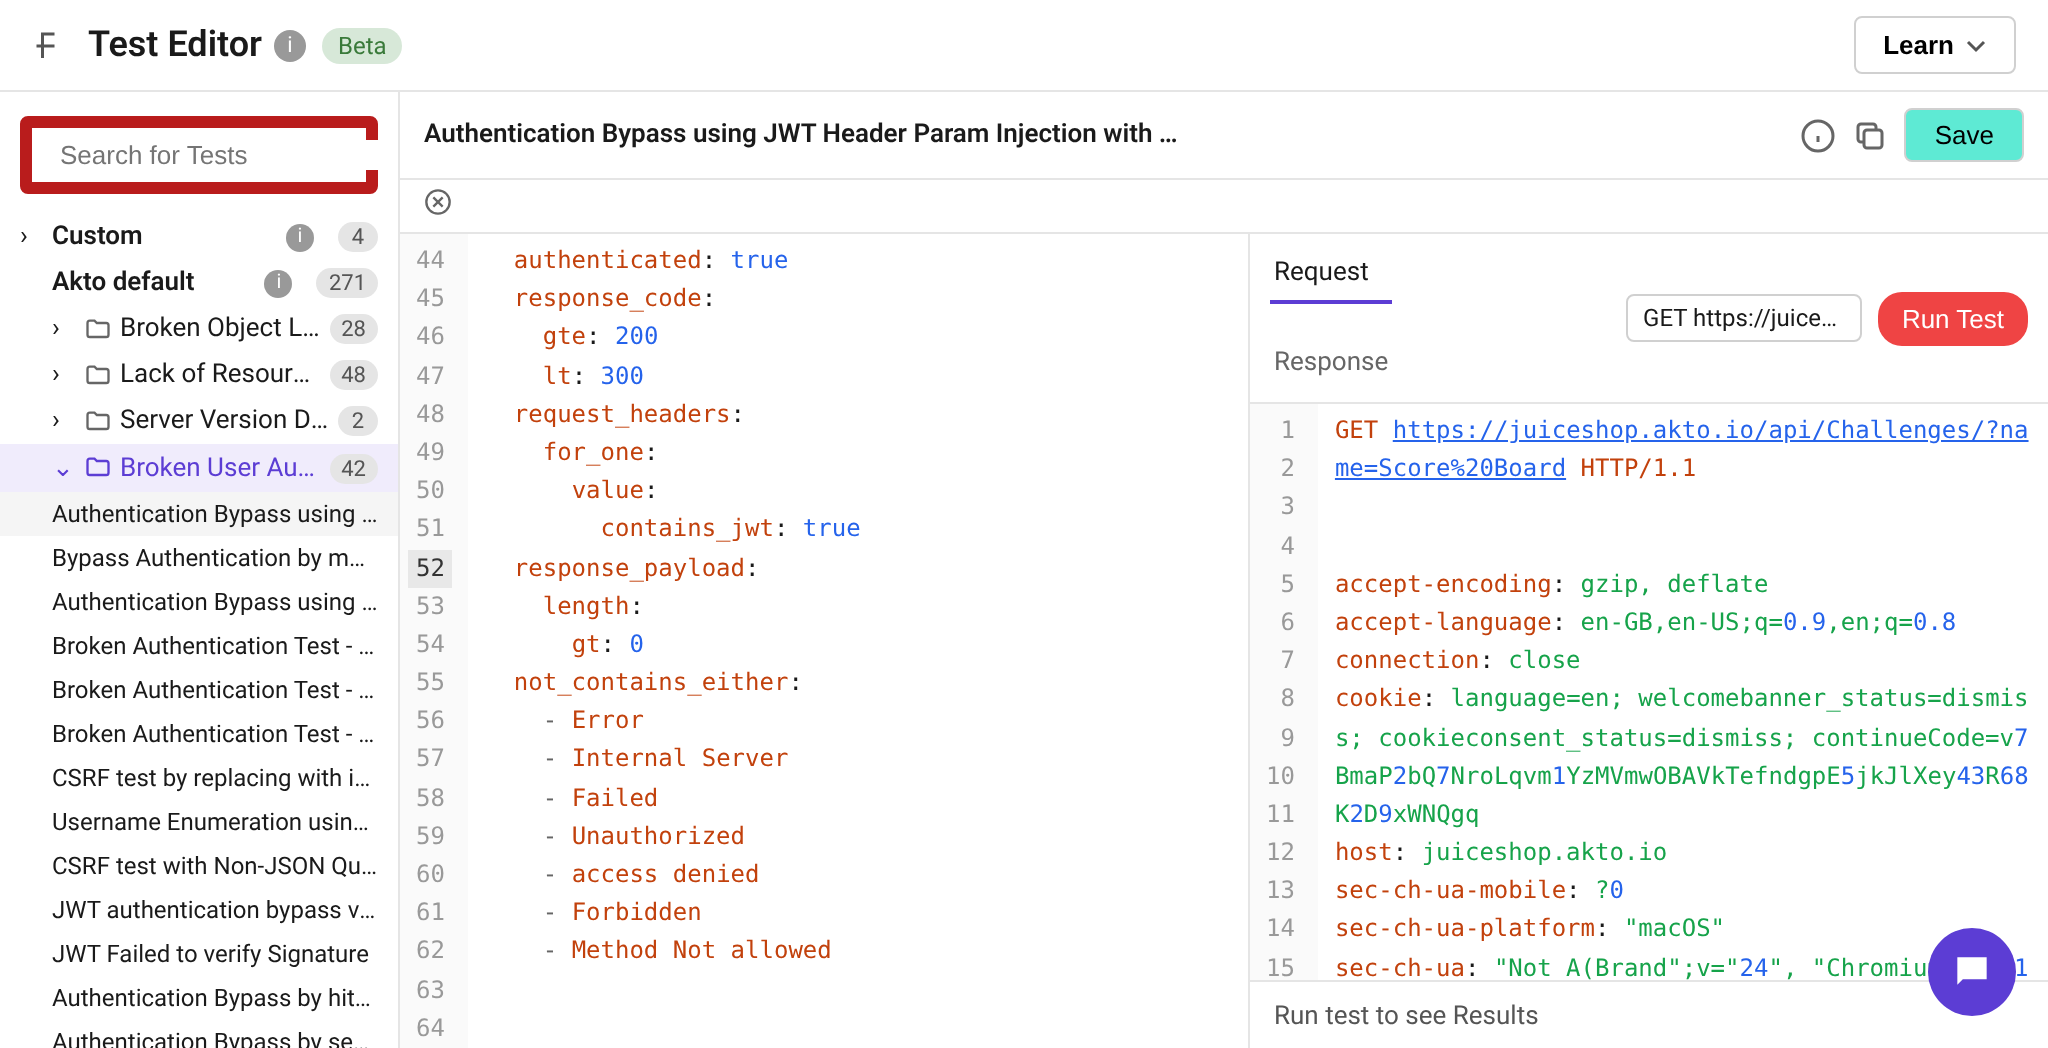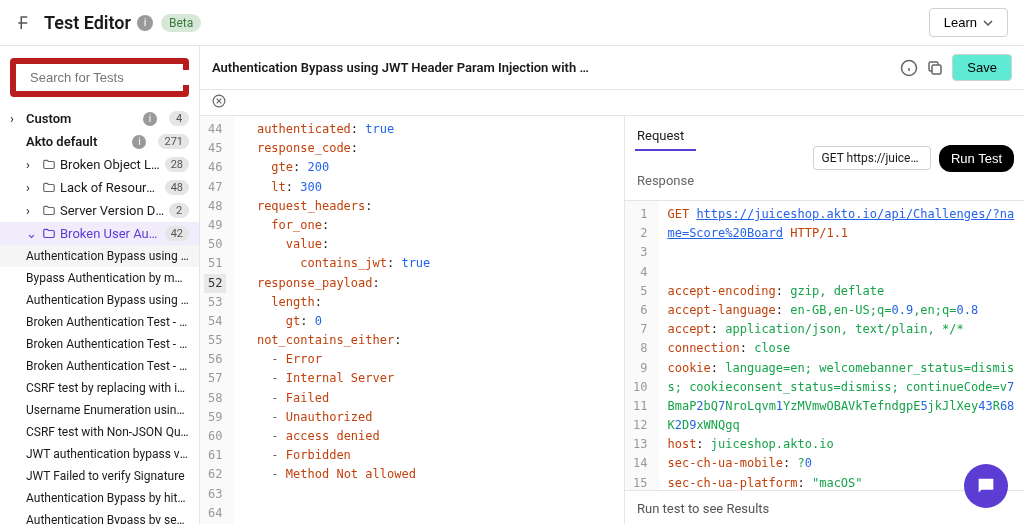--- a/index.html
+++ b/index.html
@@ -3,21 +3,21 @@
 <meta charset="utf-8">
 <style>
 * { margin:0; padding:0; box-sizing:border-box; }
 body { font-family:-apple-system,BlinkMacSystemFont,"Segoe UI",Roboto,sans-serif; font-size:13px; color:#1a1a1a; background:#fff; overflow:hidden; }
 .header { display:flex; align-items:center; padding:8px 16px; border-bottom:1px solid #e5e5e5; }
 .back-icon { width:18px; height:18px; margin-right:10px; cursor:pointer; }
 .title { font-size:18px; font-weight:600; margin-right:6px; }
 .info-icon { width:16px; height:16px; background:#999; border-radius:50%; color:#fff; font-size:11px; display:inline-flex; align-items:center; justify-content:center; margin-right:8px; }
 .beta { background:#d7e8d8; color:#3a7a3a; padding:2px 8px; border-radius:10px; font-size:12px; }
 .spacer { flex:1; }
-.learn-btn { border:1px solid #d0d0d0; background:#fff; padding:6px 14px; border-radius:4px; cursor:pointer; display:flex; align-items:center; gap:6px; font-size:13px; }
+.learn-btn { border:1px solid #d0d0d0; background:#fff; padding:6px 14px; border-radius:4px; cursor:pointer; display:flex; align-items:center; gap:6px; font-size:13px;font-weight:bold; }
 .main { display:flex; height:calc(100vh - 44px); }
 .sidebar { width:200px; border-right:1px solid #e5e5e5; overflow-y:auto; padding:8px 0; }
 .search-box { margin:4px 10px 10px; border:6px solid #b91c1c; border-radius:4px; padding:6px 8px; display:flex; align-items:flex-end; gap:6px; }
 .search-box input { border:none; outline:none; flex:1; font-size:13px; }
 .tree-item { display:flex; align-items:center; padding:4px 10px; cursor:pointer; gap:4px; font-size:13px; }
 .tree-item.l1 { padding-left:26px; }
 .tree-item.l2 { padding-left:26px; font-size:12px; }
 .tree-item.selected { background:#f0ecfc; color:#5c3dd4; }
 .tree-item.active { background:#f5f5f5; }
 .tree-label { flex:1; overflow:hidden; text-overflow:ellipsis; white-space:nowrap; }
@@ -41,21 +41,21 @@
 .k-val { color:#c2410c; }
 .k-bool { color:#2563eb; }
 .k-num { color:#2563eb; }
 .k-dash { color:#666; }
 .right { width:400px; border-left:1px solid #e5e5e5; display:flex; flex-direction:column; }
 .right-header { display:flex; align-items:center; padding:6px 10px; border-bottom:1px solid #e5e5e5; gap:8px; }
 .tabs { display:flex; gap:16px;flex-direction:column; }
 .tab { padding:6px 2px; cursor:pointer; font-size:13px; color:#666; }
 .tab.active { color:#1a1a1a; border-bottom:2px solid #5c3dd4; }
 .url-box { flex:1; border:1px solid #d0d0d0; border-radius:4px; padding:4px 8px; font-size:12px; overflow:hidden; text-overflow:ellipsis; white-space:nowrap; cursor:pointer; }
-.run-btn { background:#000000; color:#fff; border:none; padding:6px 12px; border-radius:12px; cursor:pointer; font-size:13px; font-weight:500; }
+.run-btn { background:#ef4444; color:#fff; border:none; padding:6px 12px; border-radius:12px; cursor:pointer; font-size:13px; font-weight:500; }
 .req-editor { flex:1; display:flex; overflow:auto; font-family:Menlo,Monaco,Consolas,monospace; font-size:12px; line-height:1.6; }
 .r-key { color:#c2410c; }
 .r-str { color:#16a34a; }
 .r-num { color:#2563eb; }
 .r-url { color:#2563eb; text-decoration:underline; }
 .r-method { color:#c2410c; }
 .results-bar { border-top:1px solid #e5e5e5; padding:10px 12px; font-size:13px; color:#555; }
 .chat-bubble { position:fixed; bottom:16px; right:16px; width:44px; height:44px; background:#5c3dd4; border-radius:50%; display:flex; align-items:center; justify-content:center; cursor:pointer; }
 </style>
 </head>
@@ -274,21 +274,20 @@
               <div>16</div>
               <div>17</div>
               <div>18</div>
             </div>
           <div class="code" id="req-code">
               <div style="white-space: pre-wrap; word-break: break-all;"><span class="r-method">GET</span> <span class="r-url">https://juiceshop.akto.io/api/Challenges/?name=Score%20Board</span> <span class="r-key">HTTP/1.1</span></div>
               <div style="white-space: pre-wrap; word-break: break-all;">&nbsp;</div>
               <div style="white-space: pre-wrap; word-break: break-all;">&nbsp;</div>
               <div style="white-space: pre-wrap; word-break: break-all;"><span class="r-key">accept-encoding</span>: <span class="r-str">gzip, deflate</span></div>
               <div style="white-space: pre-wrap; word-break: break-all;"><span class="r-key">accept-language</span>: <span class="r-str">en-GB,en-US;q=<span class="r-num">0.9</span>,en;q=<span class="r-num">0.8</span></span></div>
-              <div style="white-space: pre-wrap; word-break: break-all;"><span class="r-key">accept</span>: <span class="r-str">application/json, text/plain, */*</span></div>
               <div style="white-space: pre-wrap; word-break: break-all;"><span class="r-key">connection</span>: <span class="r-str">close</span></div>
               <div style="white-space: pre-wrap; word-break: break-all;"><span class="r-key">cookie</span>: <span class="r-str">language=en; welcomebanner_status=dismiss; cookieconsent_status=dismiss; continueCode=v<span class="r-num">7</span>BmaP<span class="r-num">2</span>bQ<span class="r-num">7</span>NroLqvm<span class="r-num">1</span>YzMVmwOBAVkTefndgpE<span class="r-num">5</span>jkJlXey<span class="r-num">43</span>R<span class="r-num">68</span>K<span class="r-num">2</span>D<span class="r-num">9</span>xWNQgq</span></div>
               <div style="white-space: pre-wrap; word-break: break-all;"><span class="r-key">host</span>: <span class="r-str">juiceshop.akto.io</span></div>
               <div style="white-space: pre-wrap; word-break: break-all;"><span class="r-key">sec-ch-ua-mobile</span>: <span class="r-str">?<span class="r-num">0</span></span></div>
               <div style="white-space: pre-wrap; word-break: break-all;"><span class="r-key">sec-ch-ua-platform</span>: <span class="r-str">"macOS"</span></div>
               <div style="white-space: pre-wrap; word-break: break-all;"><span class="r-key">sec-ch-ua</span>: <span class="r-str">"Not A(Brand";v="<span class="r-num">24</span>", "Chromium";v="<span class="r-num">110</span>"</span></div>
             </div>
         </div>
         <div class="results-bar">Run test to see Results</div>
       </div>

